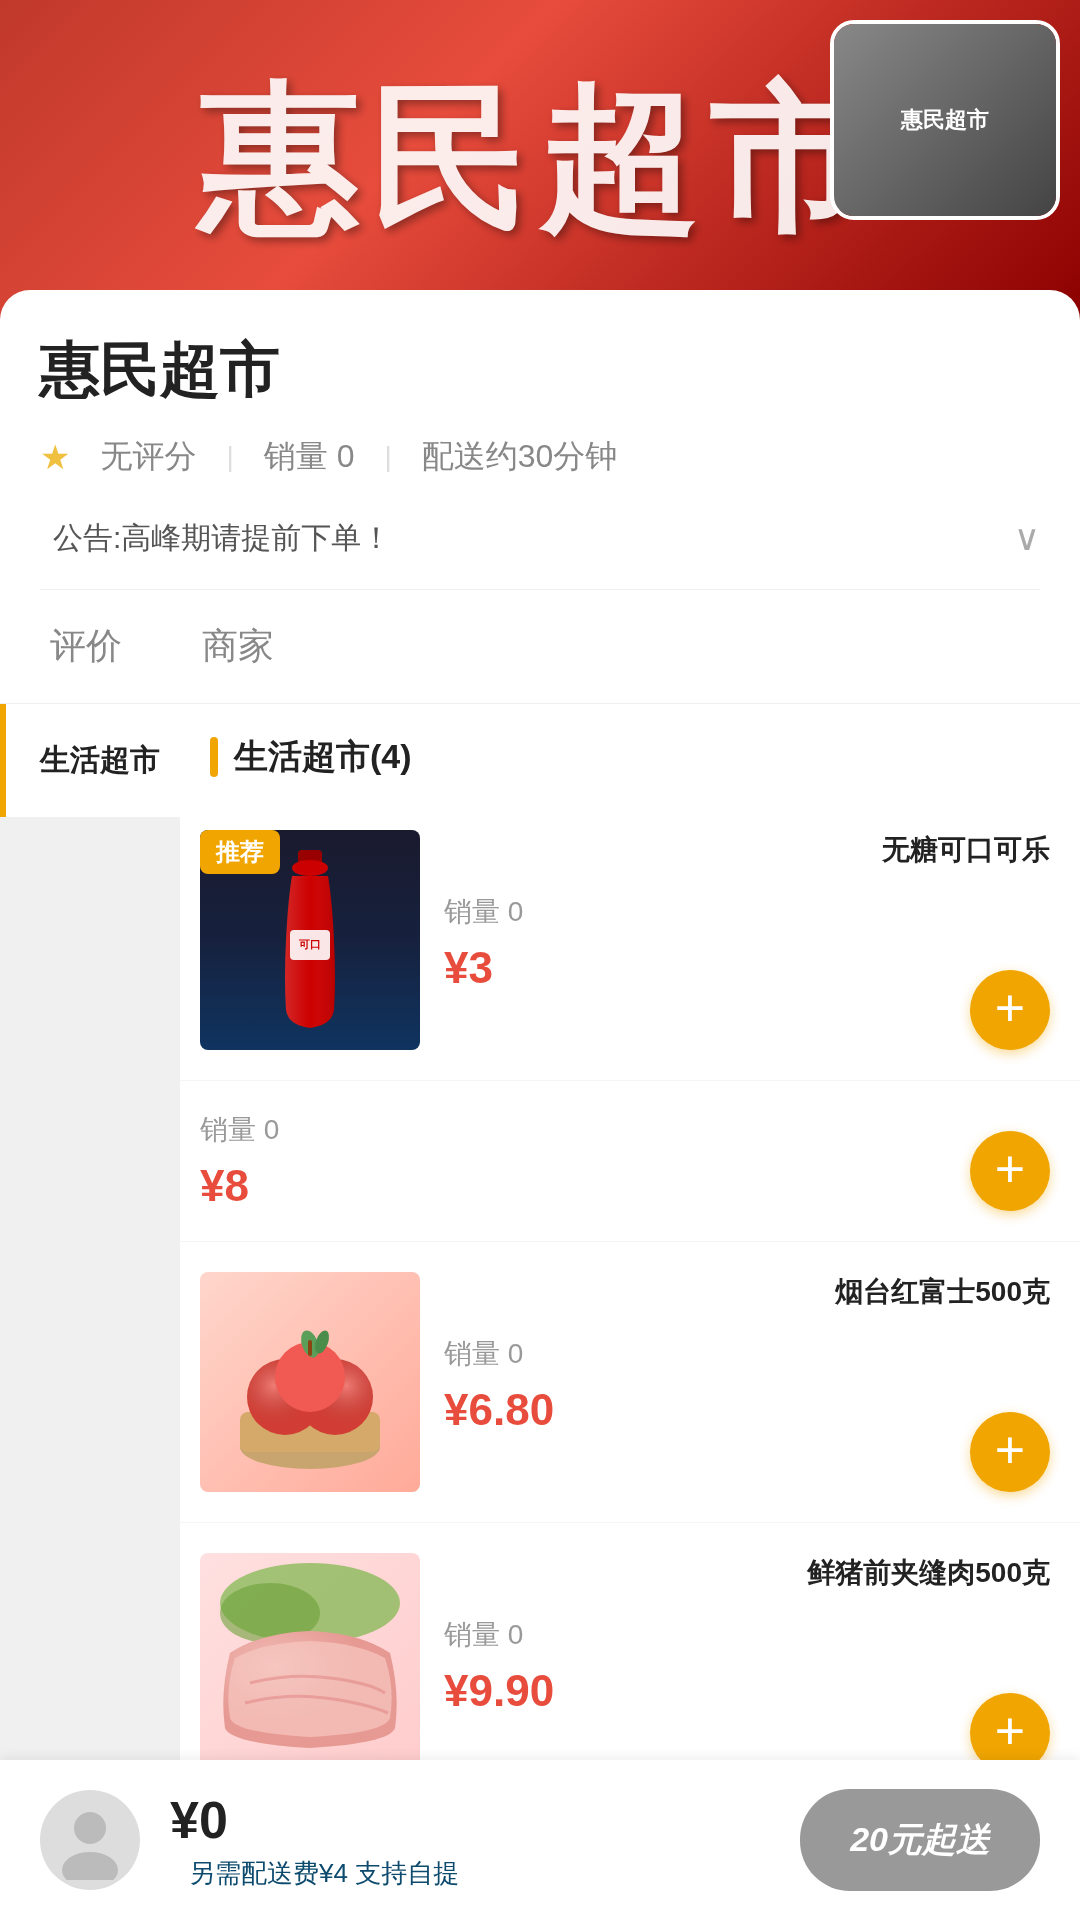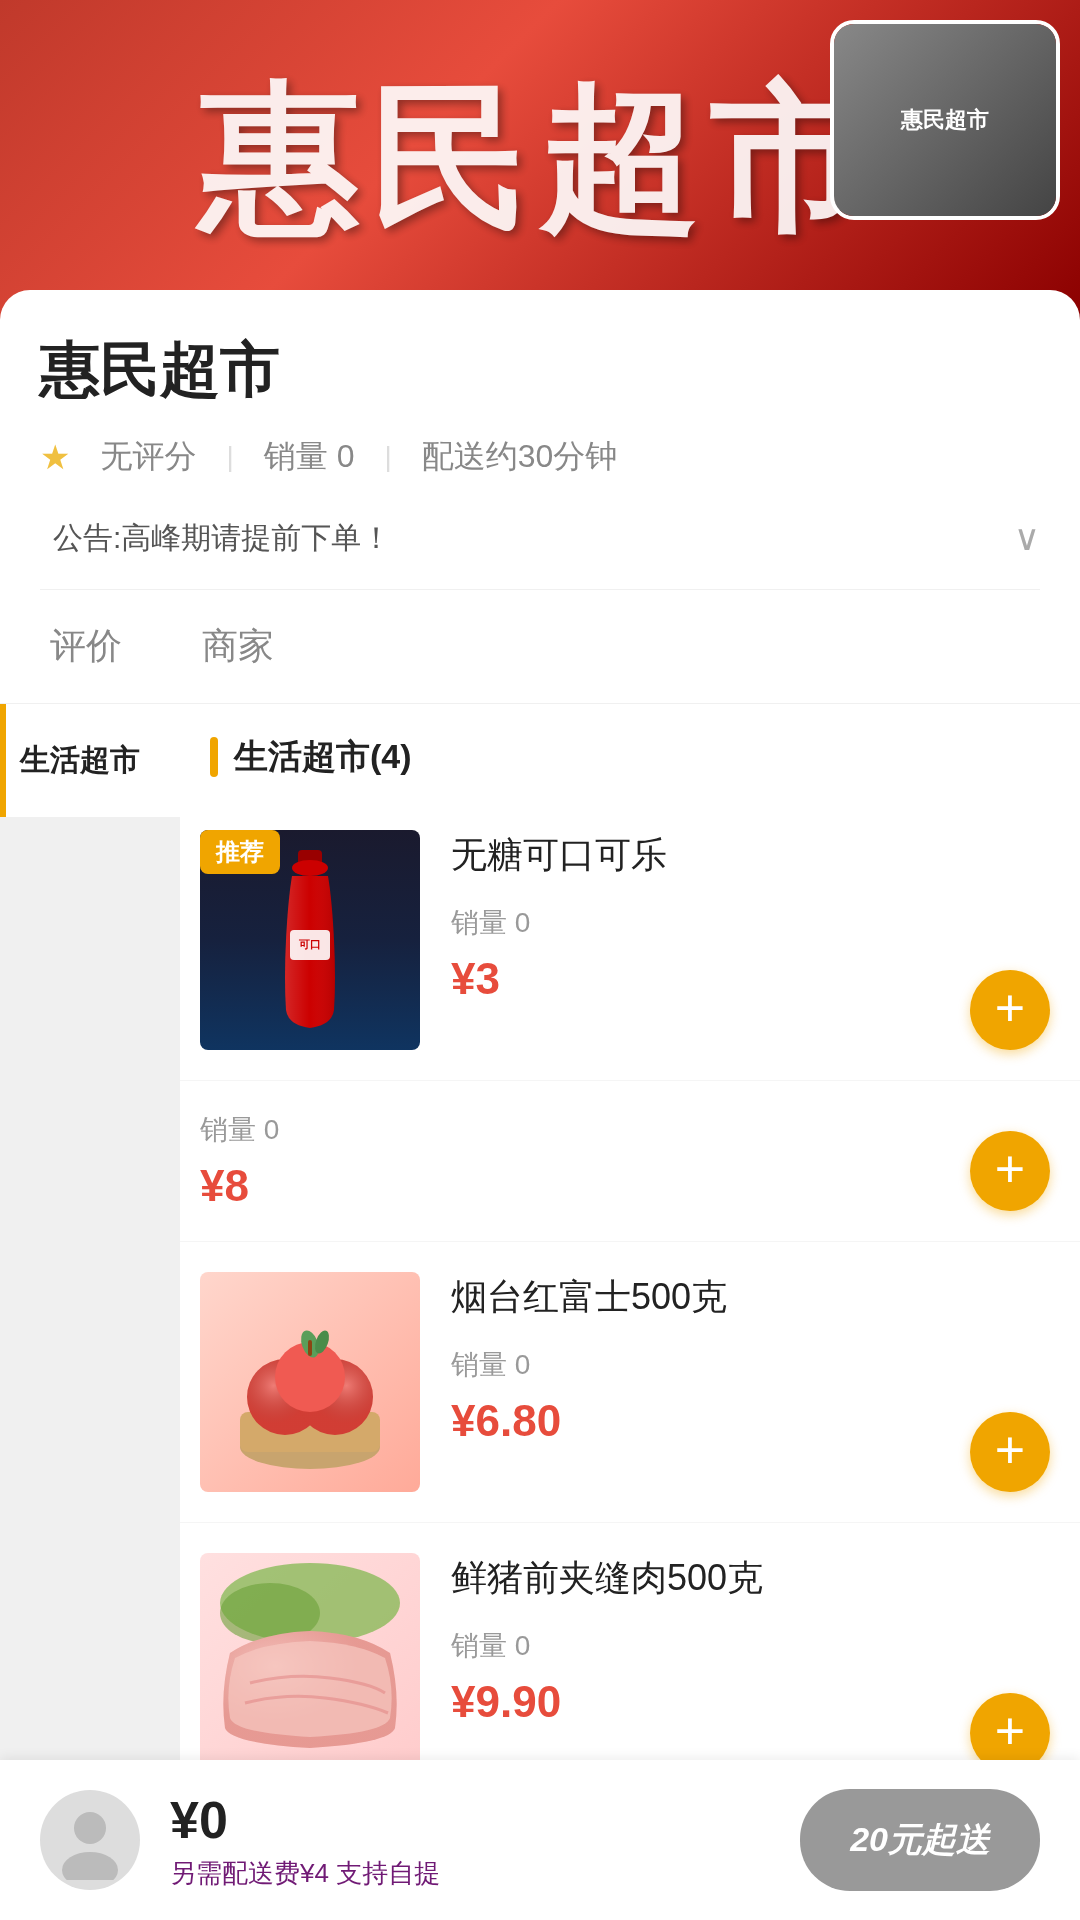--- a/index.html
+++ b/index.html
@@ -150,21 +150,21 @@
     
     .sidebar {
       width: 180px;
       background: #f0f0f0;
       min-height: 1200px;
     }
     .sidebar-item {
       padding: 36px 20px;
       font-size: 30px;
       color: #555;
-      text-align: left;
+      text-align: right;
       cursor: pointer;
     }
     .sidebar-item.active {
       background: white;
       color: #222;
       font-weight: bold;
       position: relative;
     }
     .sidebar-item.active::before {
       content: '';
@@ -205,21 +205,21 @@
       align-items: flex-start;
       padding: 30px 30px 30px 20px;
       border-bottom: 1px solid #f5f5f5;
       position: relative;
     }
     .product-image-wrap {
       width: 220px;
       height: 220px;
       position: relative;
       flex-shrink: 0;
-      margin-right: 31px;
+      margin-right: 24px;
     }
     .product-badge {
       position: absolute;
       top: 0;
       left: 0;
       background: #f0a500;
       color: white;
       font-size: 24px;
       font-weight: bold;
       padding: 6px 16px;
@@ -246,25 +246,26 @@
       background: linear-gradient(135deg, #ffd6cc 0%, #ffaa99 100%);
     }
     .product-img-pork {
       background: linear-gradient(135deg, #ffe0e0 0%, #ffcccc 100%);
     }
 
     .product-info {
       flex: 1;
     }
     .product-name {
-      font-size: 36px;
-      font-weight: normal;
+      font-size: 28px;
+      font-weight: bold;
       color: #222;
       margin-bottom: 24px;
       line-height: 1.4;
+      text-align: right;
     }
     .product-sales {
       font-size: 28px;
       color: #999;
       margin-bottom: 12px;
     }
     .product-price {
       font-size: 44px;
       font-weight: bold;
       color: #e74c3c;
@@ -319,21 +320,22 @@
       flex: 1;
     }
     .cart-price {
       font-size: 52px;
       font-weight: bold;
       color: #222;
       margin-bottom: 6px;
     }
     .cart-subtext {
       font-size: 26px;
-      color: #701a75;
+      color: #0c4a6e;
+      margin-left: 19px;
     }
     .checkout-btn {
       background: #999;
       color: white;
       font-size: 34px;
       font-weight: bold;
       padding: 28px 50px;
       border-radius: 50px;
       cursor: pointer;
       white-space: nowrap;

